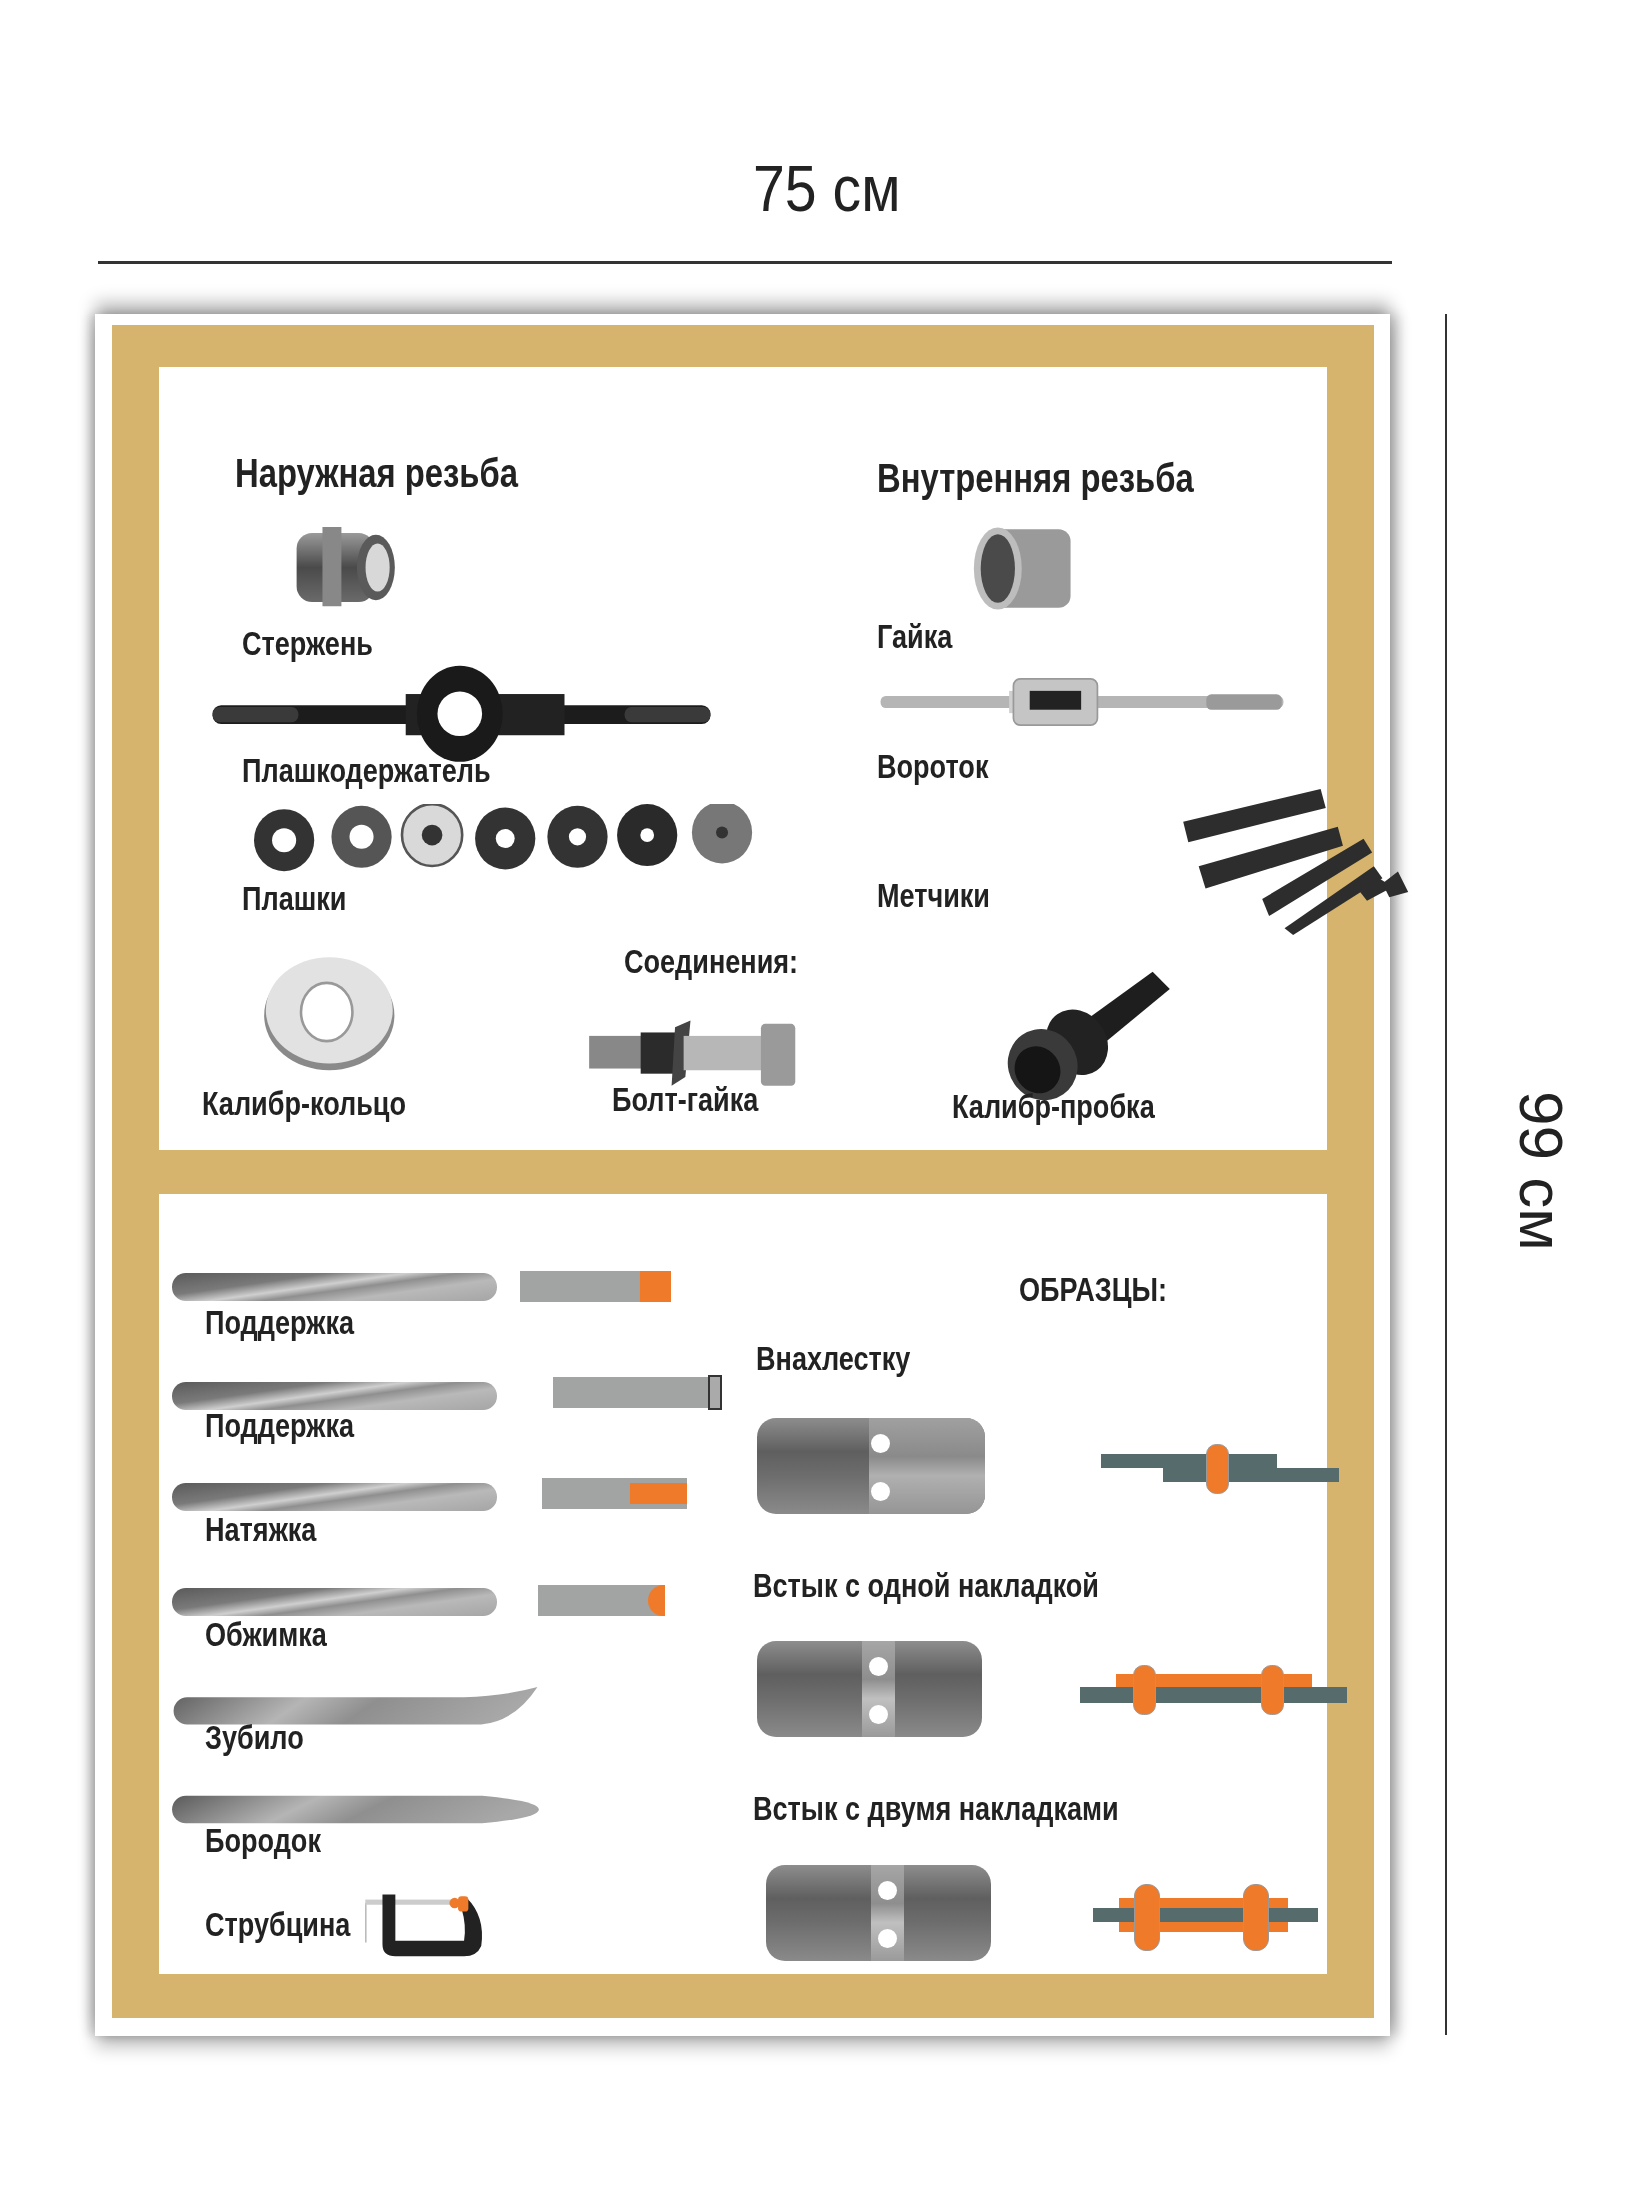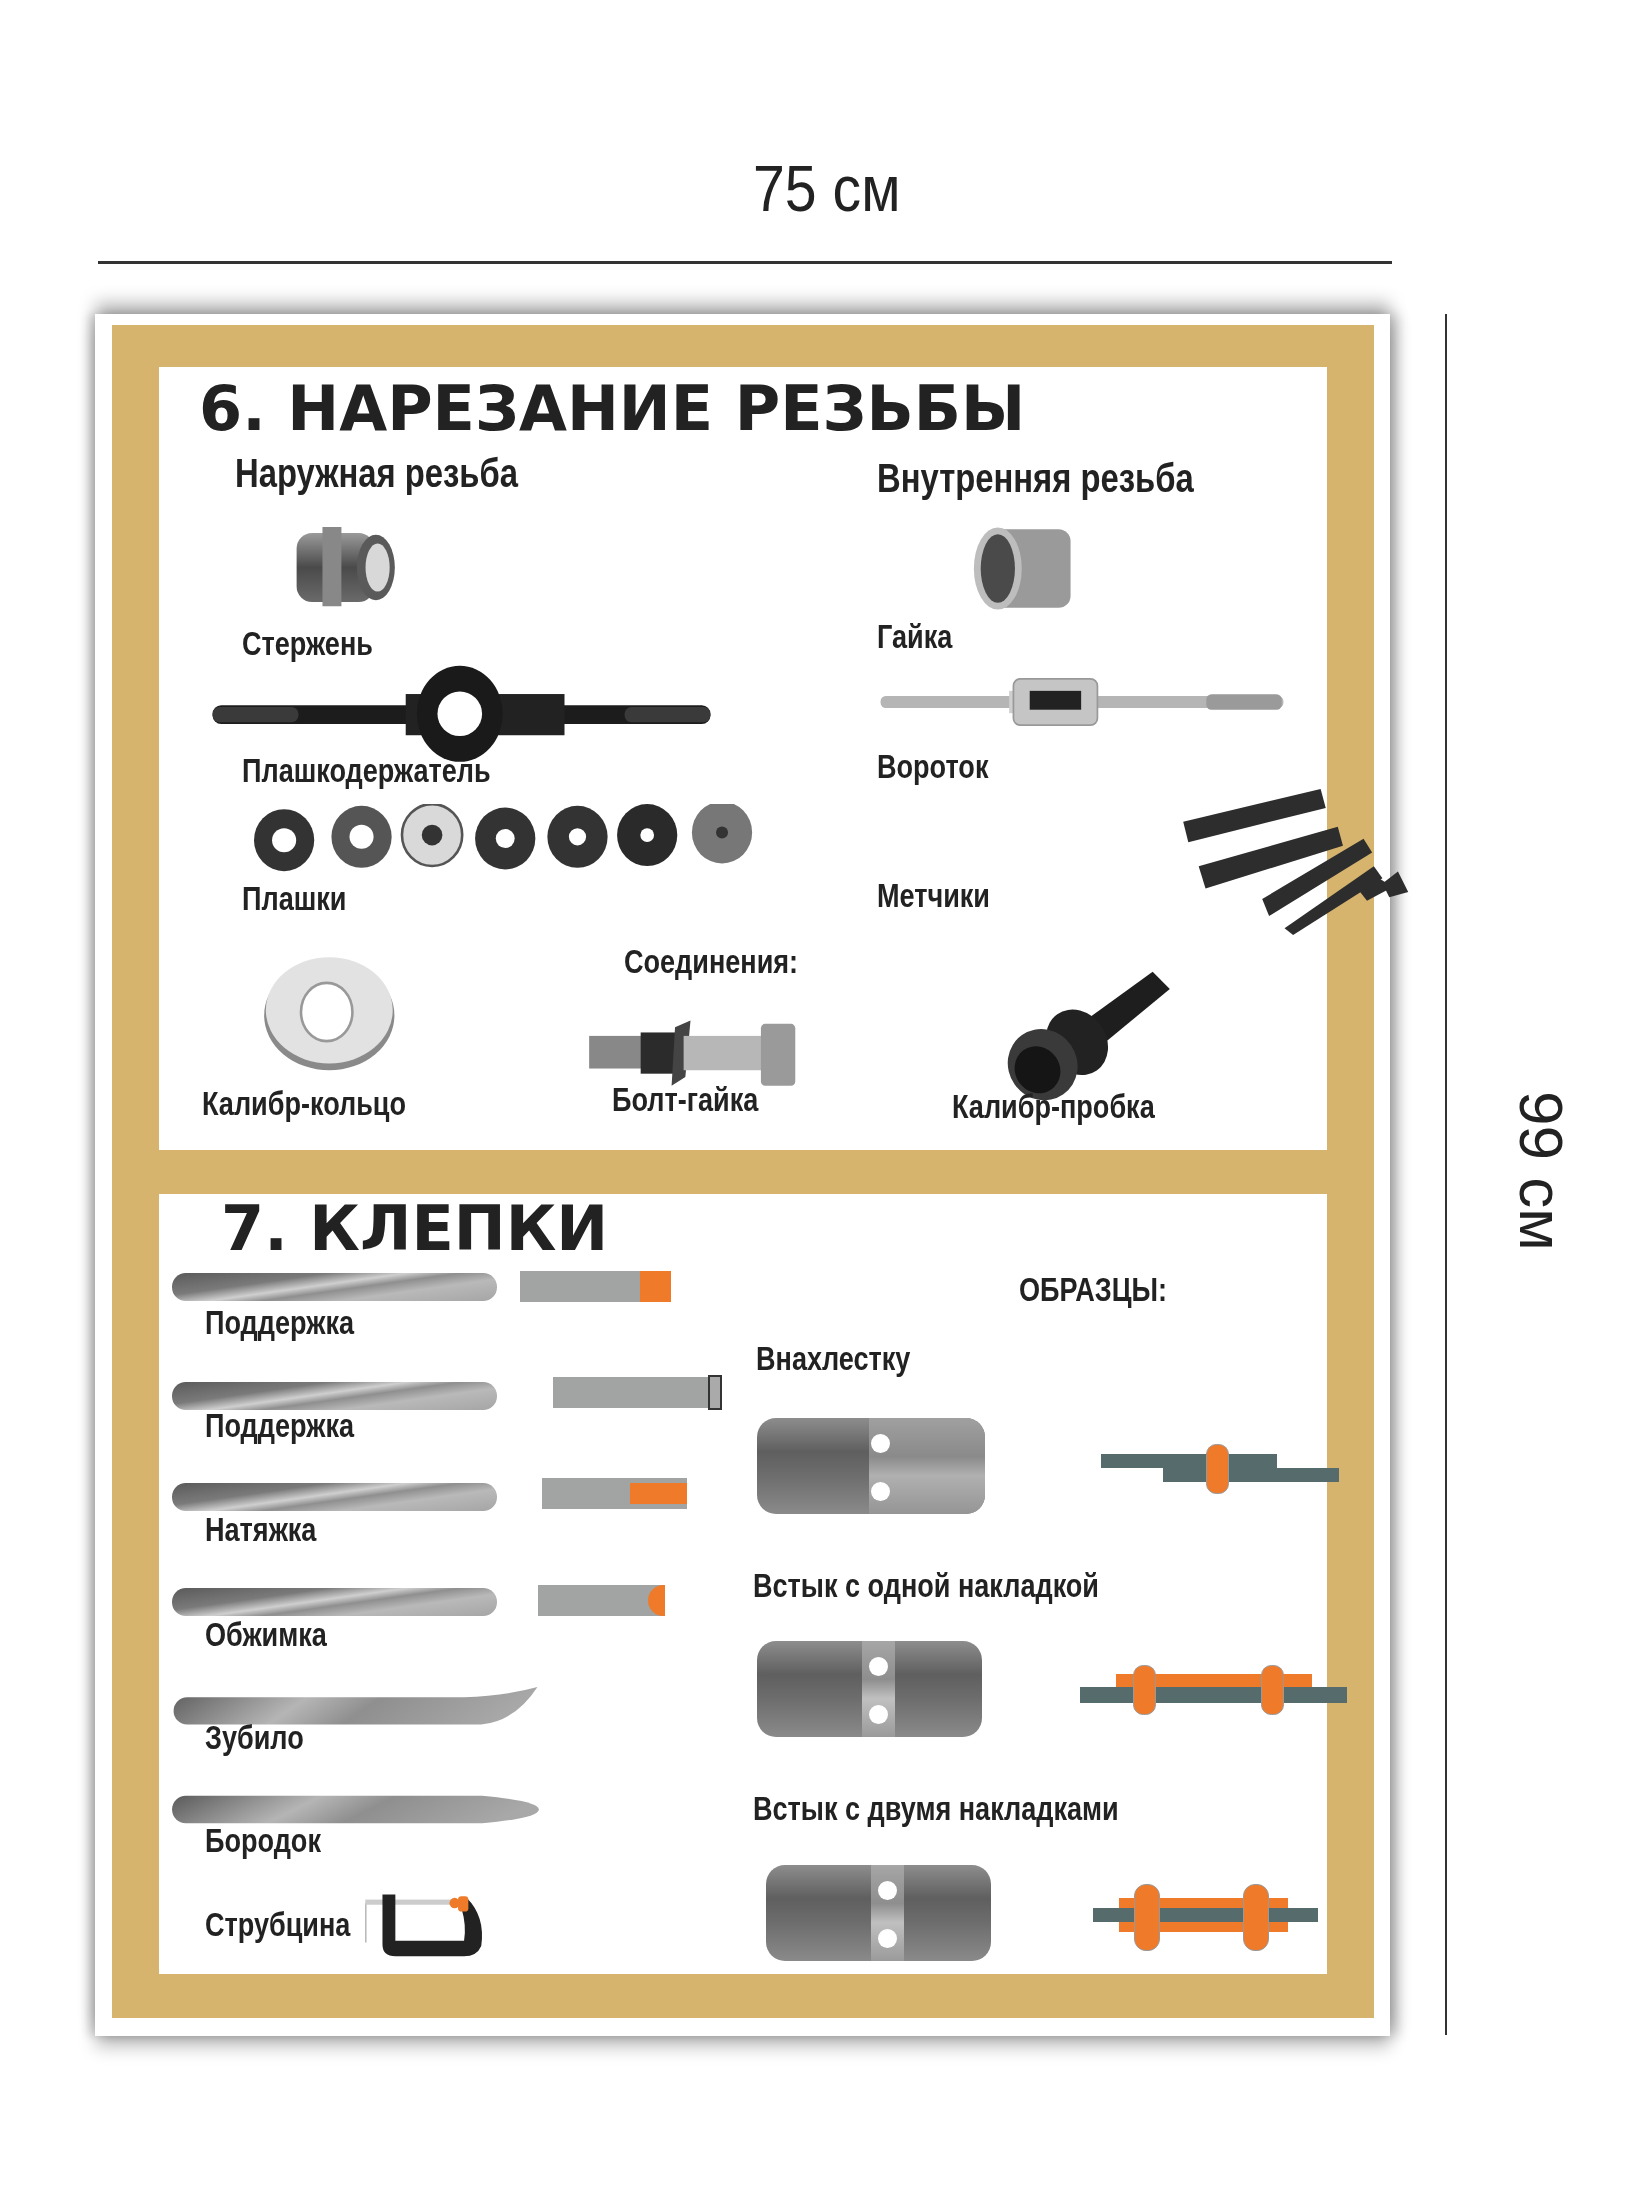--- a/index.html
+++ b/index.html
@@ -35,21 +35,20 @@
 <div class="abs hline"></div>
 <div class="abs vline"></div>
 <div class="abs dim-right">
     <span>99 см</span>
   </div>
 
 <div class="abs poster"></div>
 <div class="abs gold"></div>
 
 <div class="abs panel p1">
-  <div class="abs title" style="left:40px;top:5.2px;font-size:62px;">6. НАРЕЗАНИЕ РЕЗЬБЫ</div>
 
   <div class="abs lbl c" style="left:76px;top:84px;font-size:40px;">Наружная резьба</div>
   <div class="abs lbl c" style="left:718px;top:89px;font-size:40px;">Внутренняя резьба</div>
 
   <svg class="ph" style="left:129px;top:153px" width="112" height="95" viewBox="0 0 130 110">
     <defs>
         <linearGradient id="gN" x1="0" x2="0" y1="0" y2="1">
           <stop offset="0" stop-color="#9a9a9a"></stop>
           <stop offset=".5" stop-color="#4a4a4a"></stop>
           <stop offset="1" stop-color="#6a6a6a"></stop>
@@ -142,21 +141,20 @@
   <svg class="ph" style="left:839px;top:596px" width="189" height="138" viewBox="0 0 220 160">
     <polygon points="90,75 180,10 200,30 115,100" fill="#1e1e1e"></polygon>
     <ellipse cx="92" cy="92" rx="34" ry="40" transform="rotate(-35 92 92)" fill="#222"></ellipse>
     <ellipse cx="52" cy="118" rx="40" ry="42" transform="rotate(-35 52 118)" fill="#3a3a3a"></ellipse>
     <ellipse cx="46" cy="124" rx="26" ry="28" transform="rotate(-35 46 124)" fill="#151515"></ellipse>
   </svg>
   <div class="abs lbl c" style="left:793px;top:721px;font-size:33px;">Калибр-пробка</div>
 </div>
 
 <div class="abs panel p2">
-  <div class="abs title" style="left:62px;top:-1.7px;font-size:62px;">7. КЛЕПКИ</div>
 
   <div class="rod" style="left:13px;top:79px;width:325px;"></div>
   <div class="bar" style="left:361px;top:77px;width:151px;">
       <div class="abs org" style="right:0;top:0;width:31px;height:31px;"></div>
     </div>
   <div class="abs lbl c" style="left:46px;top:110px;font-size:33px;">Поддержка</div>
 
   <div class="rod" style="left:13px;top:188px;width:325px;"></div>
   <div class="bar" style="left:394px;top:183px;width:169px;">
       <div class="abs" style="right:0;top:-1.7px;width:10.3px;height:31px;border:2.6px solid #333;background:#aaa;"></div>

